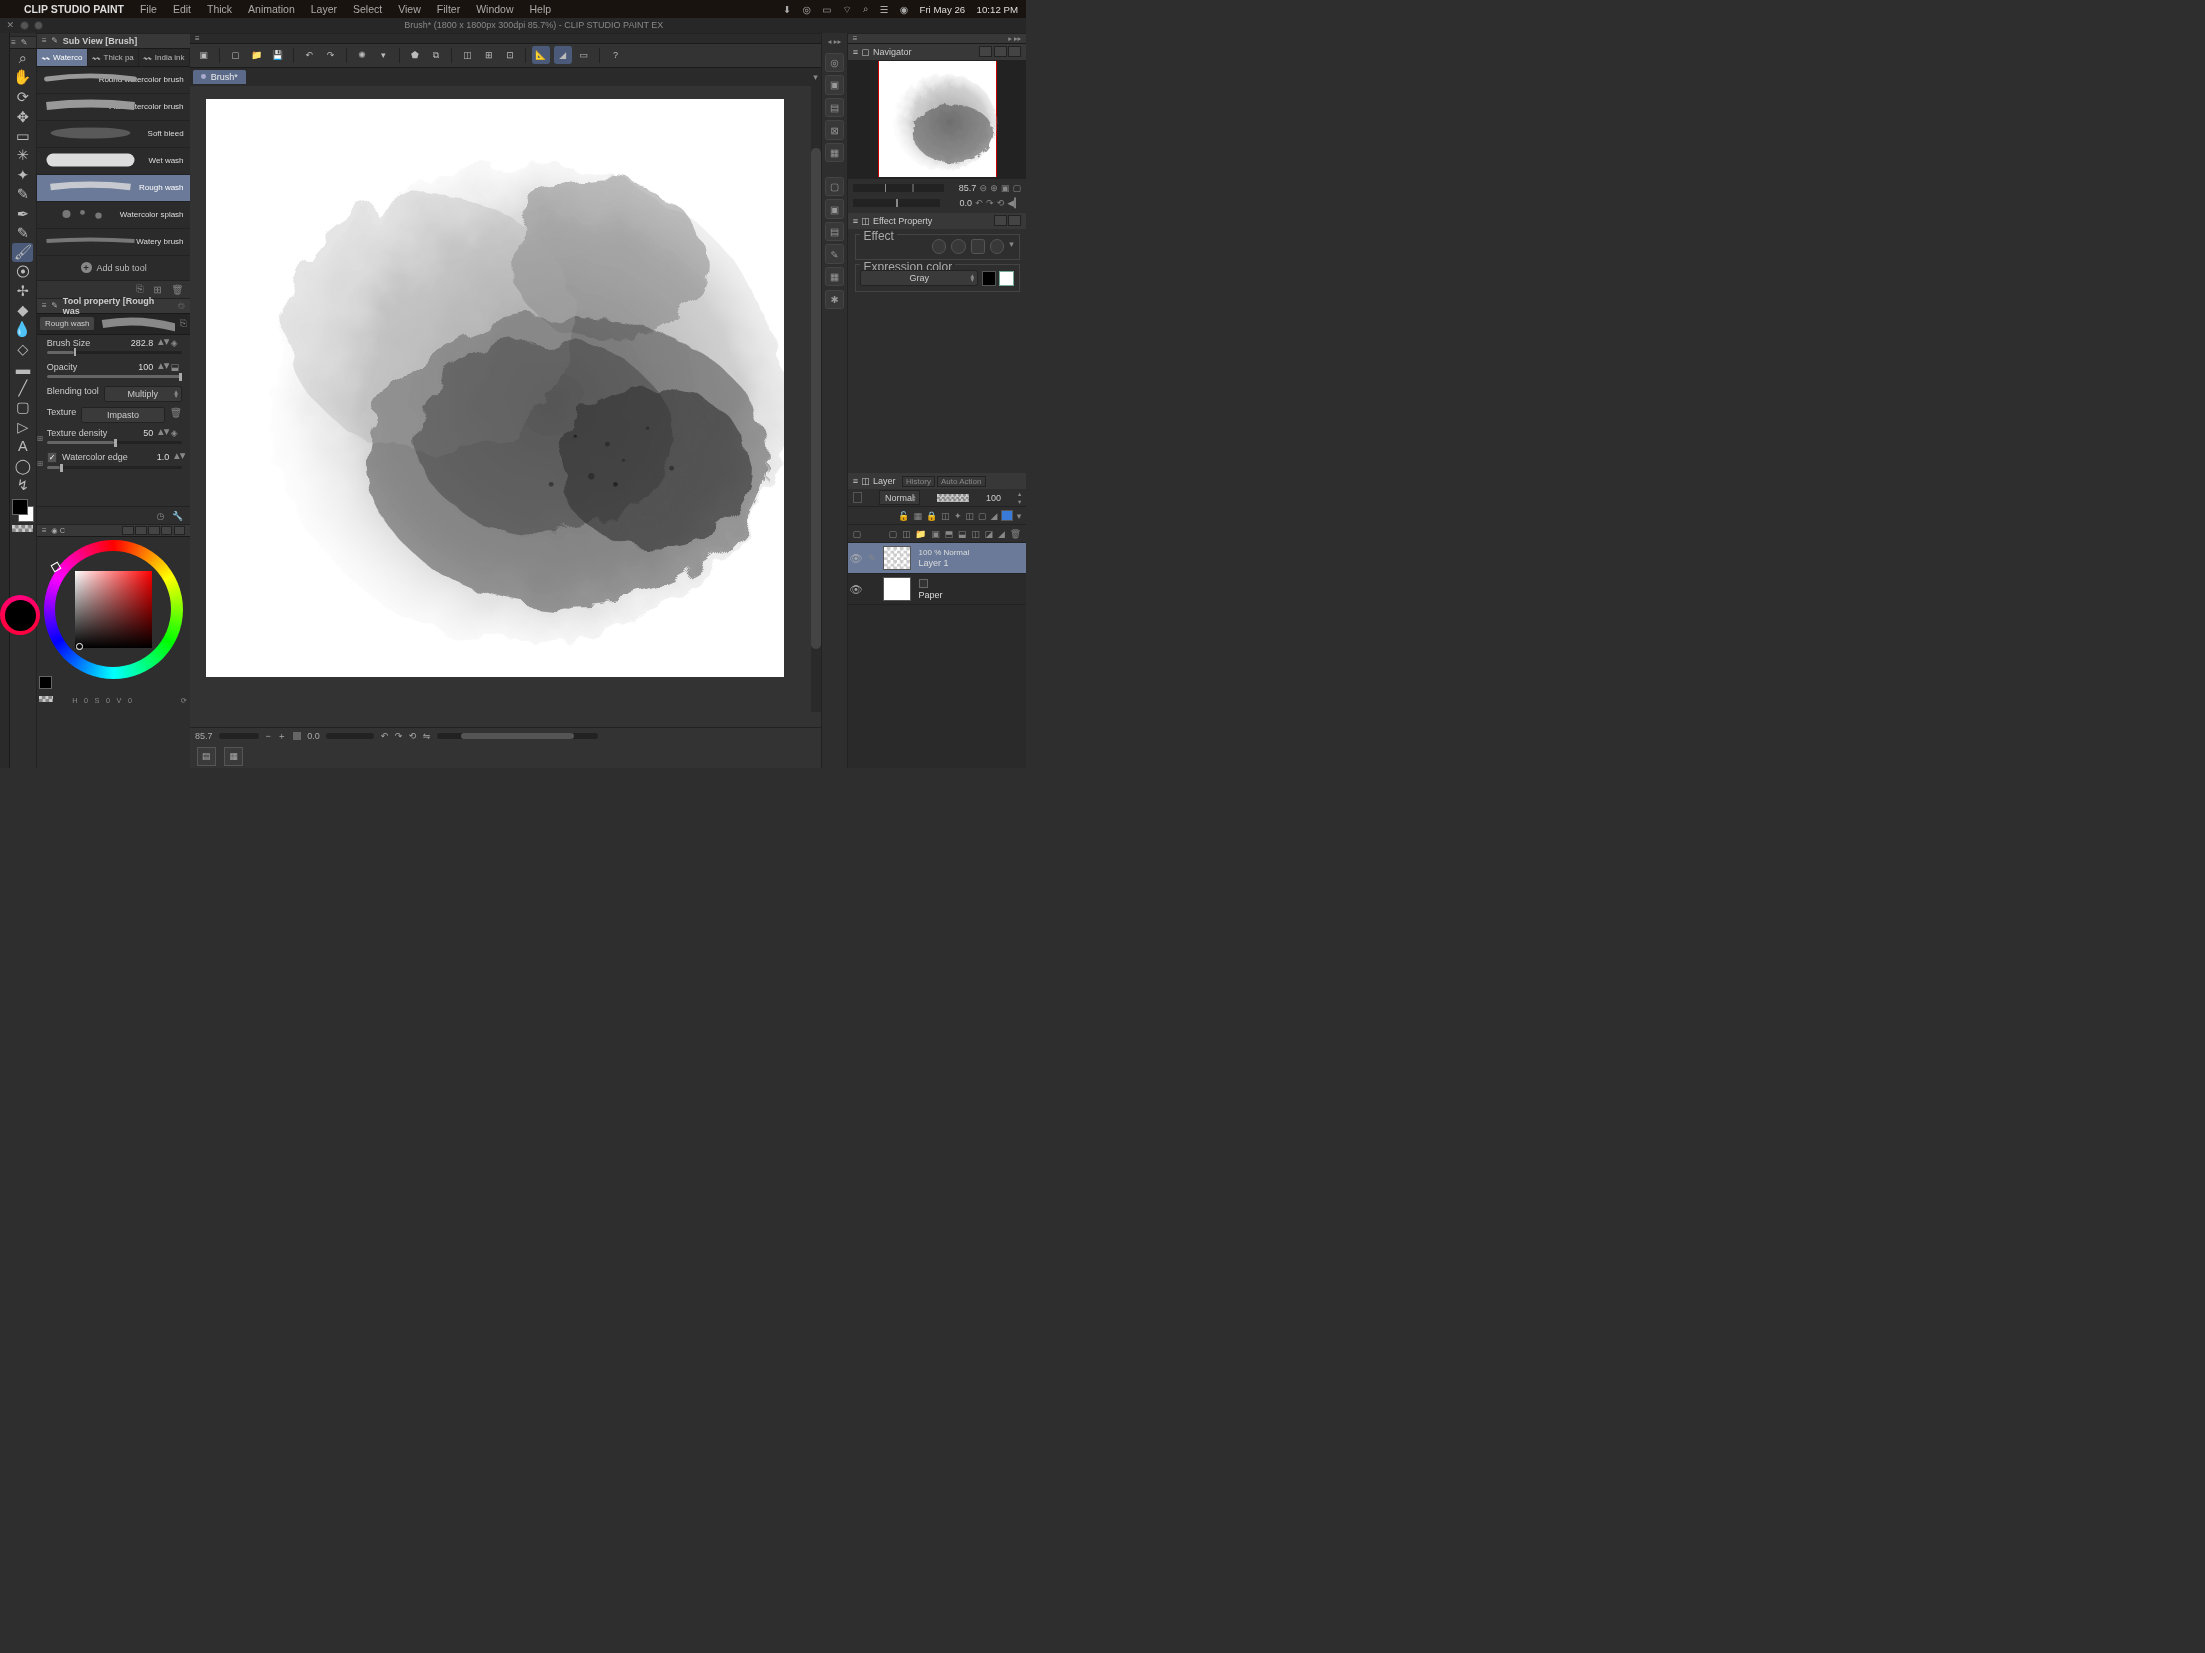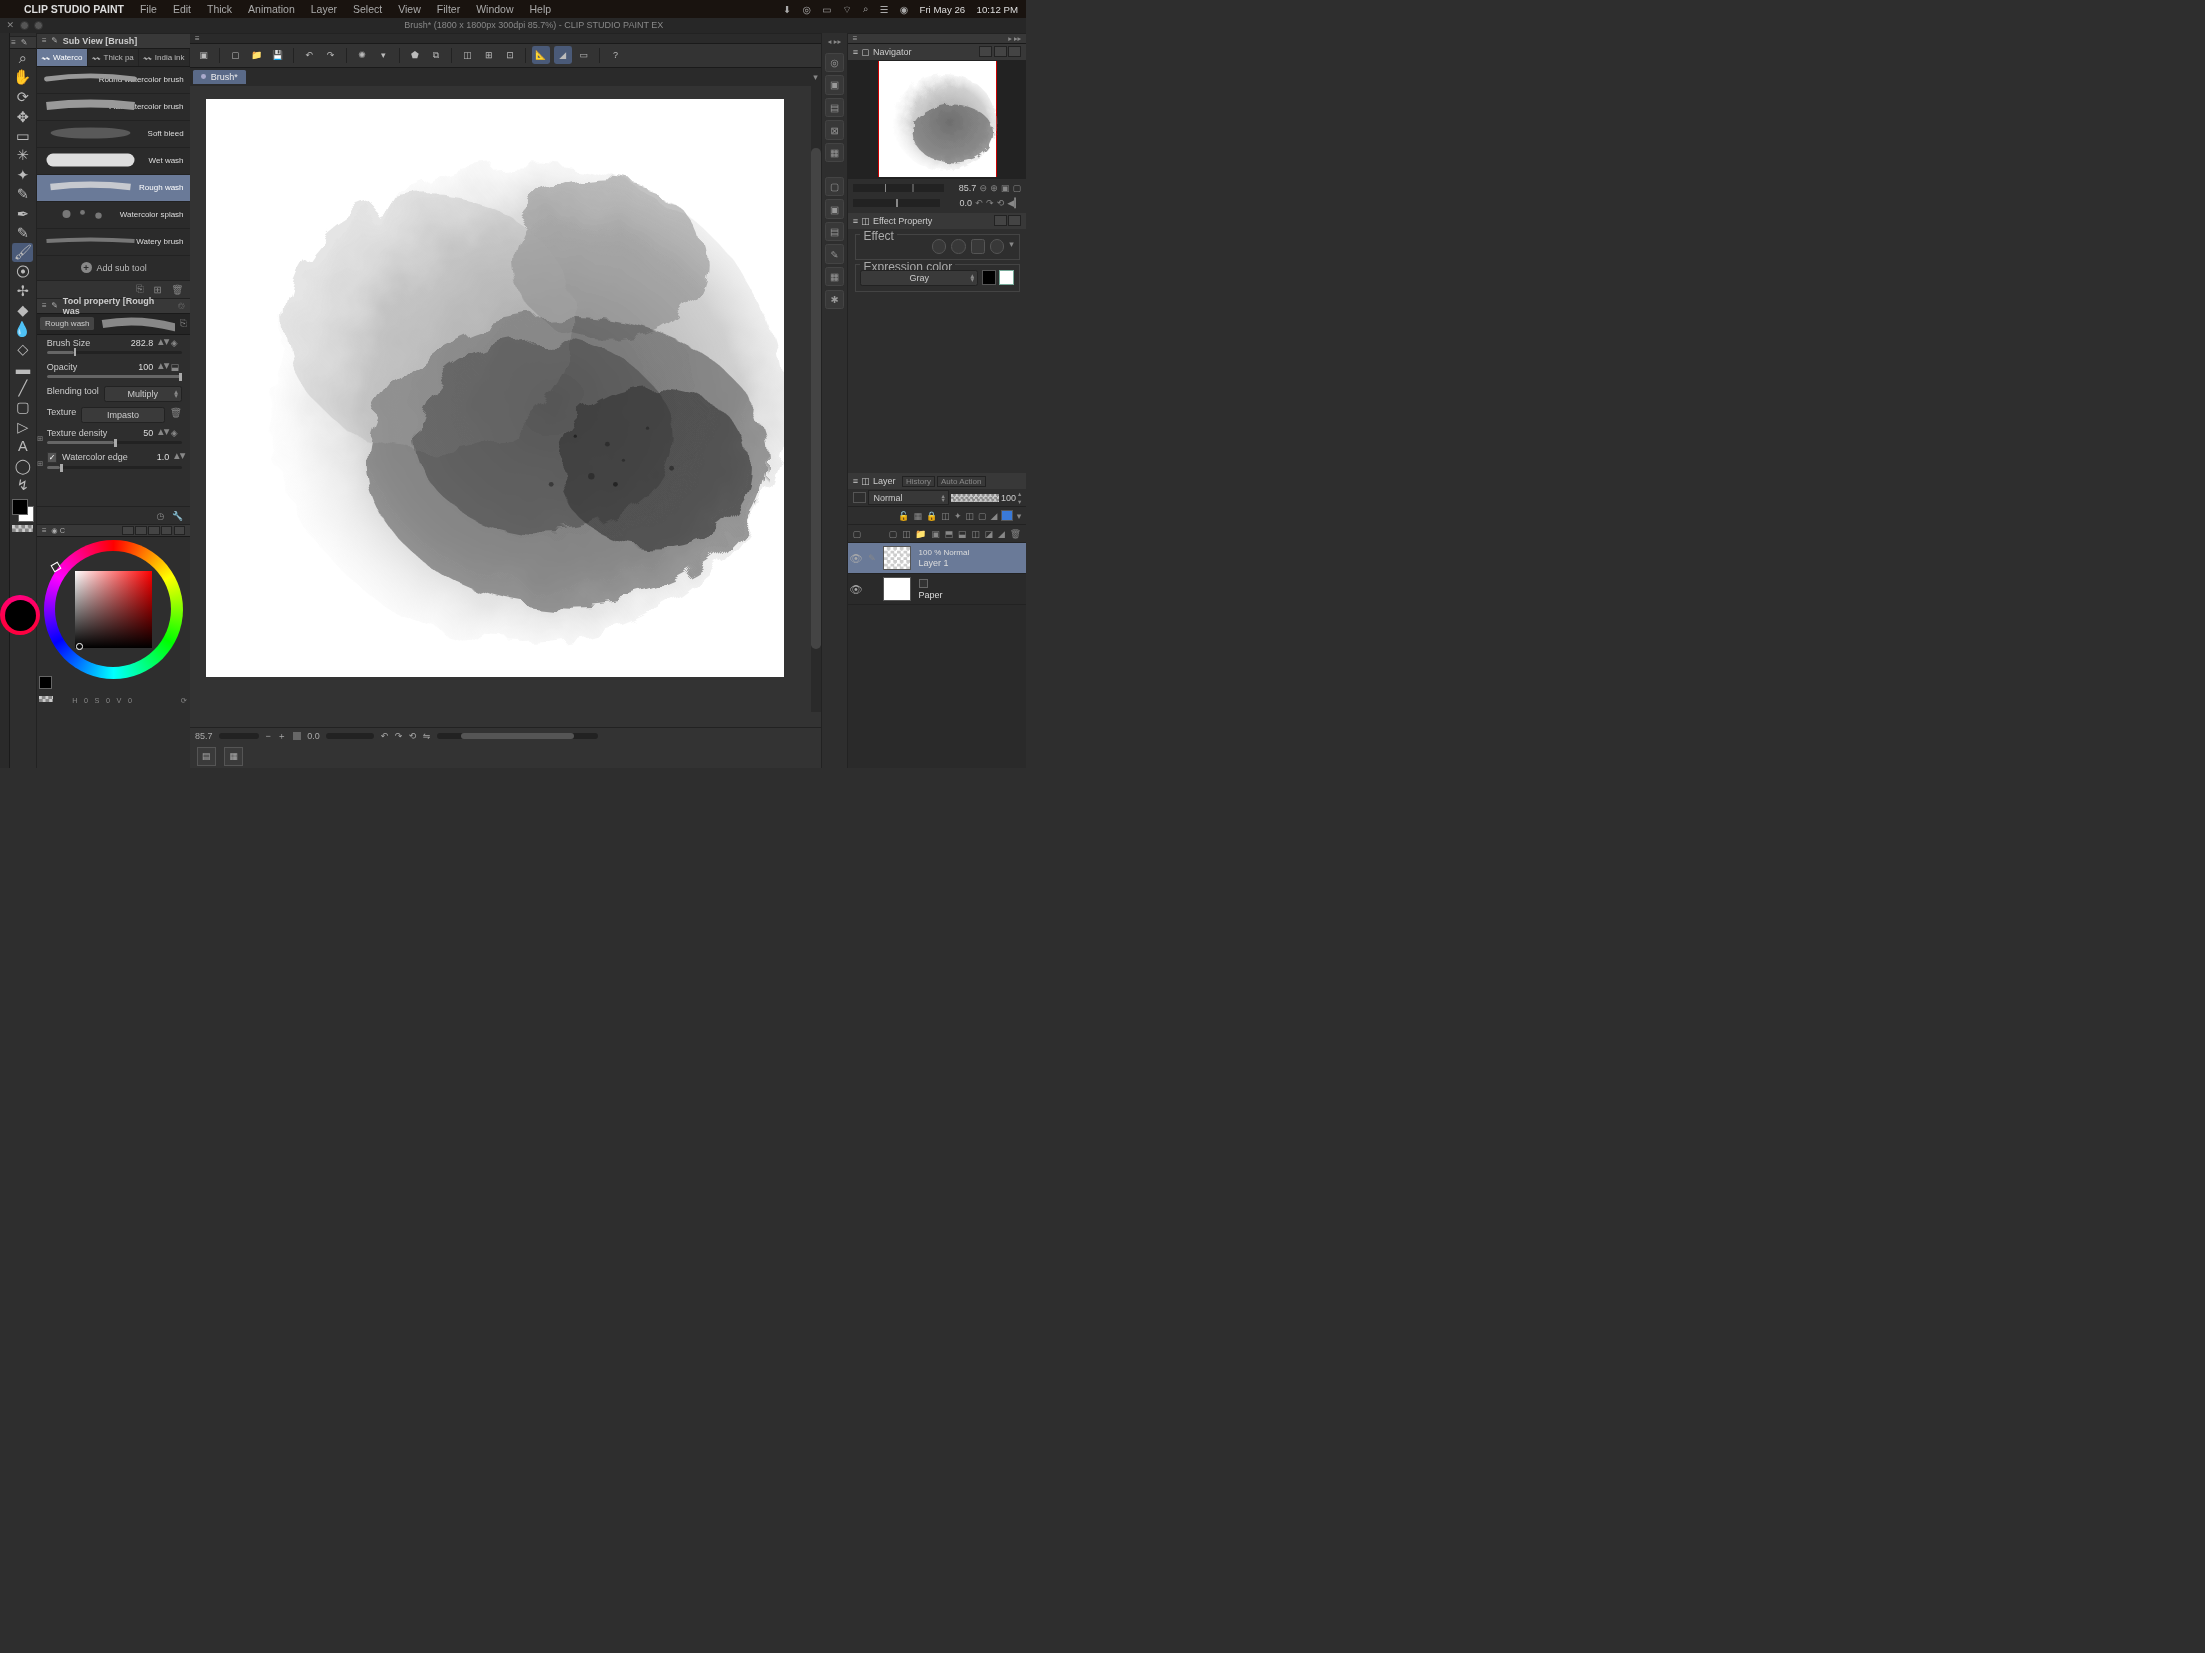--- a/index.html
+++ b/index.html
@@ -123,28 +123,28 @@
 .nav-ctrl .bar .m { position: absolute; top: 0; height: 100%; width: 1.6px; background: #888; }
 .nav-ctrl .val2 { color: #ccc; font-size: 9px; width: 29px; text-align: right; }
 .nav-ctrl .icn { color: #888; font-size: 9px; }
 
 .lprop-body { padding: 4.8px 6.5px; height: 81px; }
 .lprop-body .group { border: 0.8px solid #444; padding: 4.8px; margin-bottom: 4.8px; position: relative; }
 .lprop-body .glabel { position: absolute; top: -5.7px; left: 4.8px; background: #2e2e2e; padding: 0 3.2px; color: #aaa; font-size: 12px; }
 .lprop-body .effrow { display: flex; justify-content: flex-end; gap: 4.8px; }
 .lprop-body .ef { width: 14.5px; height: 14.5px; border: 0.8px solid #555; background: #383838; border-radius: 7.3px; }
 .lprop-body .ef.sq { border-radius: 2.4px; }
-.lprop-body .colrow { display: flex; gap: 3.2px; }
+.lprop-body .colrow { display: flex; align-items: center; gap: 3.2px; }
 .lprop-body .csw { width: 14.5px; height: 14.5px; border: 0.8px solid #555; }
 .lprop-body .csw.sel { border: 1.6px solid #7a9; }
 
 .layer-space { flex: 1; }
 .layer-head .tabs { margin-left: 3.2px; display: flex; gap: 1.6px; color: #888; font-size: 8px; }
 .layer-head .lt { padding: 0 3.2px; background: #383838; border: 0.8px solid #222; }
-.layer-ctrl1 { height: 18px; display: flex; align-items: center; padding: 0 4.8px; gap: 2px; border-bottom: 0.8px solid #222; }
+.layer-ctrl1 { height: 18px; display: flex; align-items: center; padding: 0 4.8px; gap: 17px; border-bottom: 0.8px solid #222; }
 .layer-ctrl1 .box { width: 13px; height: 11.3px; border: 0.8px solid #555; }
 .layer-ctrl1 .blend { flex: 1; height: 14.5px; background: #383838; border: 0.8px solid #222; display: flex; align-items: center; padding: 0 4.8px; color: #ccc; font-size: 9px; position: relative; }
 .layer-ctrl1 .blend .arrows2 { position: absolute; right: 3.2px; color: #888; font-size: 6.5px; line-height: 4px; }
 .layer-ctrl1 .opac-sl { width: 48px; height: 8px; background: repeating-conic-gradient(#888 0 25%, #ccc 0 50%) 0 0/4.8px 4.8px; }
 .layer-ctrl1 .opv { color: #ccc; }
 .layer-ctrl2 { height: 18px; display: flex; align-items: center; justify-content: flex-end; padding: 0 4.8px; gap: 4px; border-bottom: 0.8px solid #222; color: #888; font-size: 9px; }
 .layer-ctrl2 .lcol { width: 11.3px; height: 11.3px; background: #3a7ad8; border: 0.8px solid #555; }
 .layer-ctrl3 { height: 18px; display: flex; align-items: center; padding: 0 4.8px; gap: 4.8px; border-bottom: 0.8px solid #222; color: #888; font-size: 9px; }
 
 .layerlist { background: #2a2a2a; }

